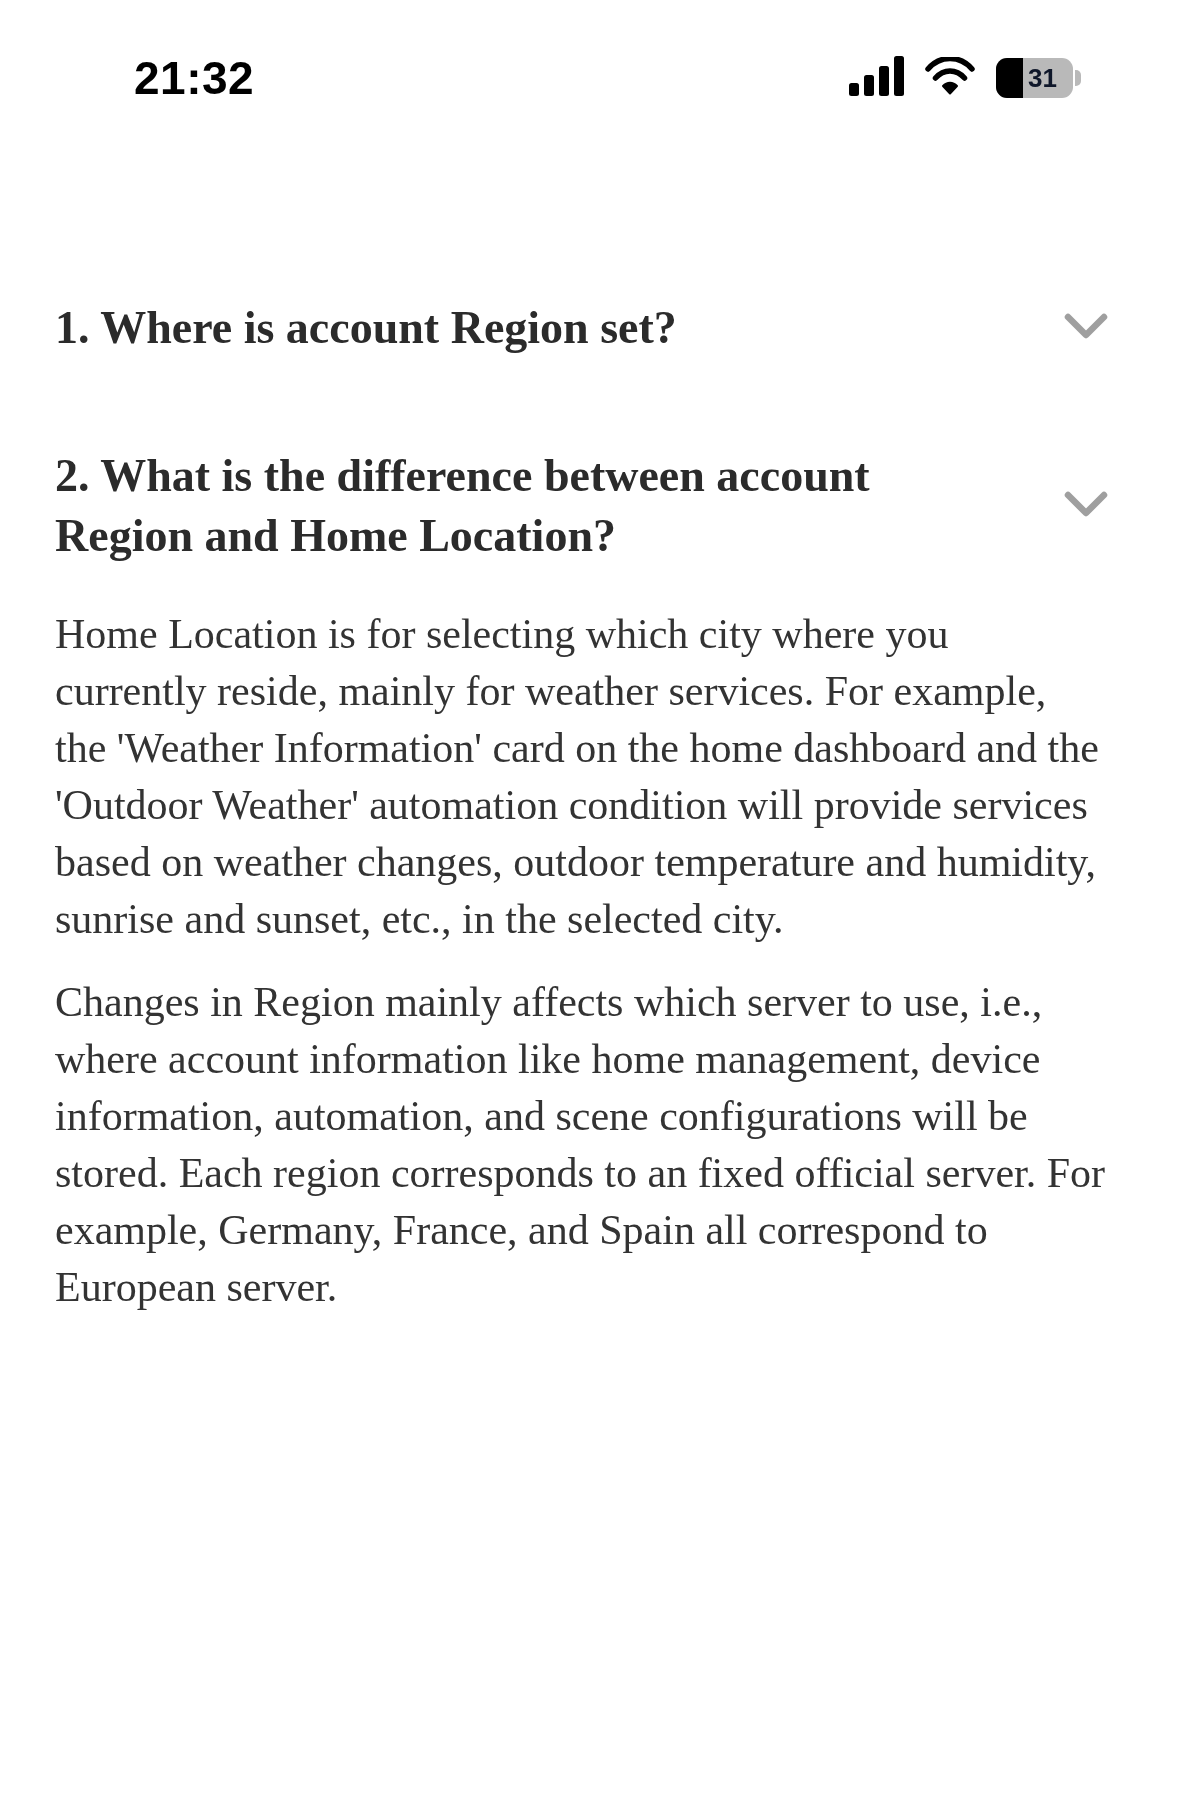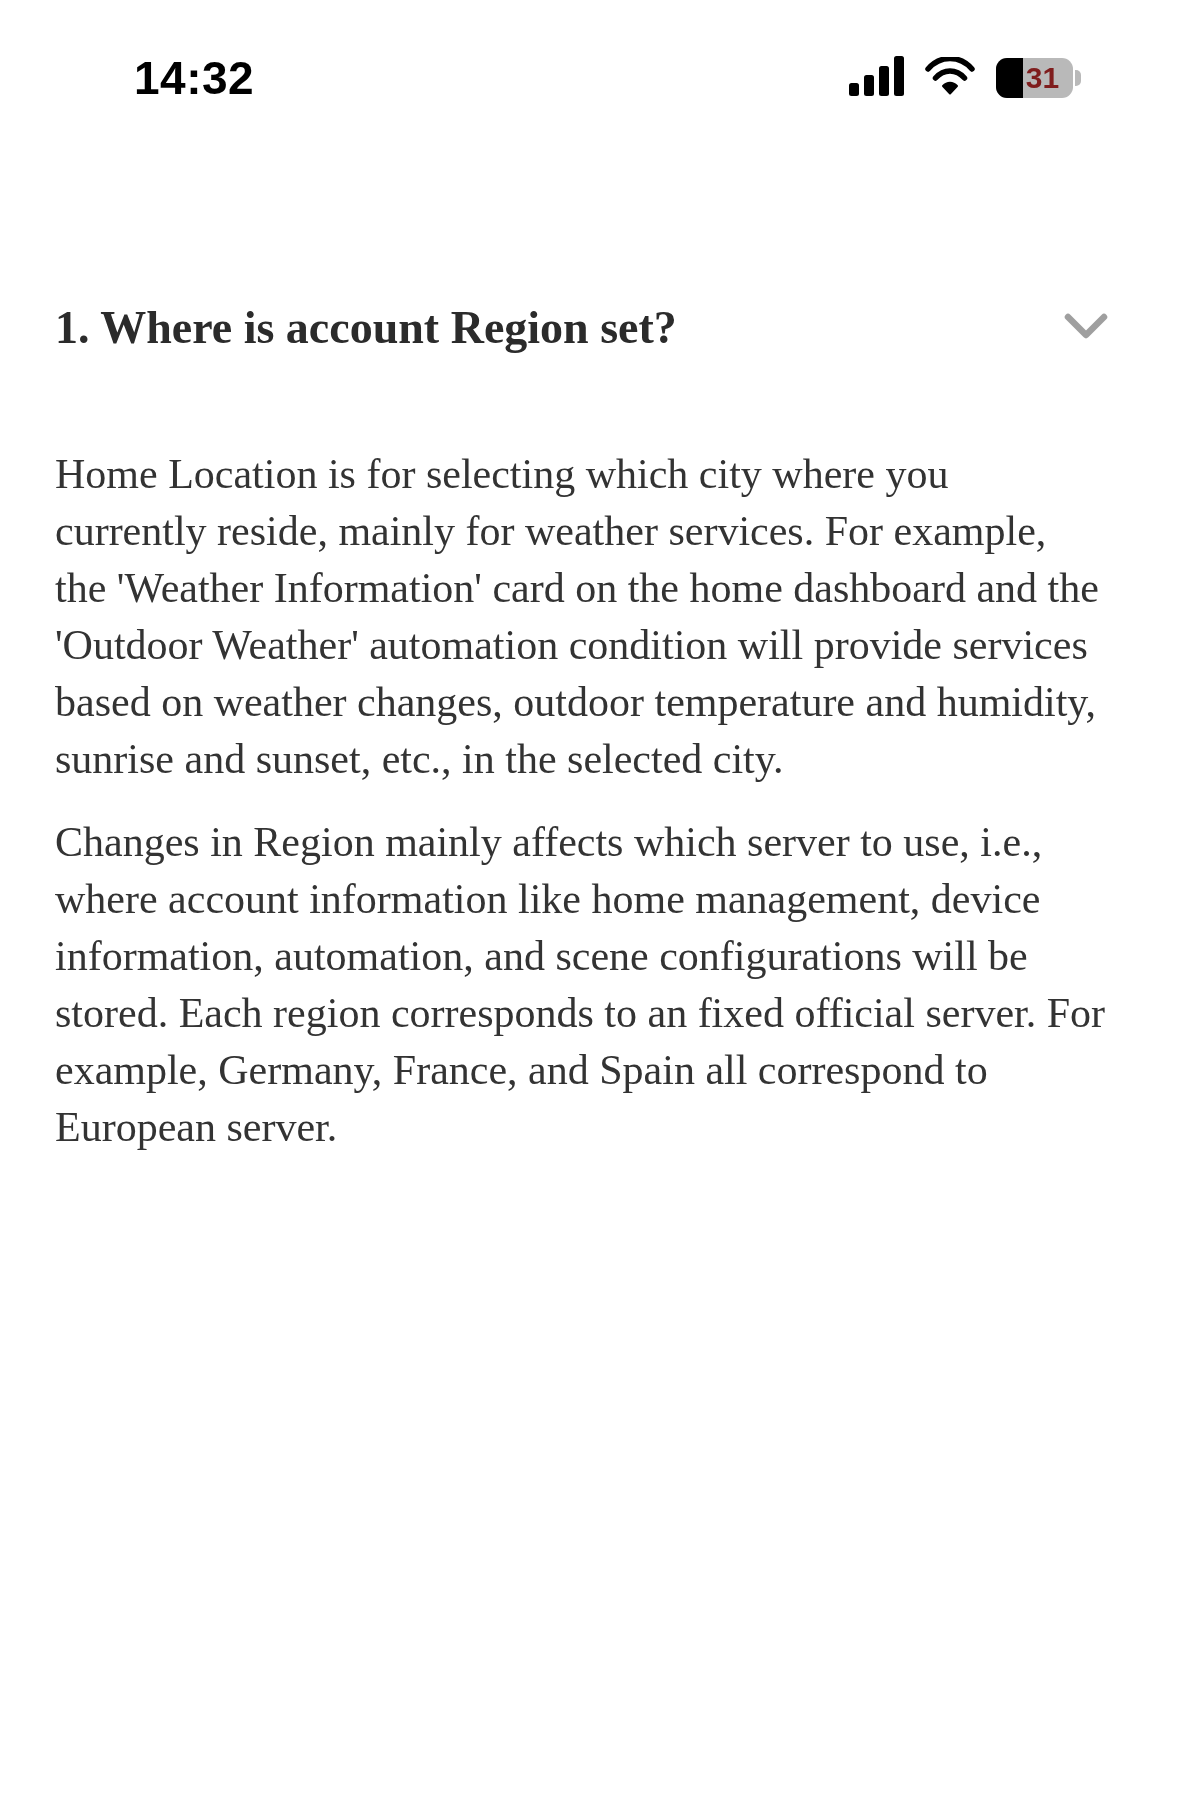--- a/index.html
+++ b/index.html
@@ -28,21 +28,21 @@
     position:relative; width:77px; height:40px;
     background:#b9b9b9; border-radius:11px; overflow:hidden;
   }
   .battery-fill {
     position:absolute; left:0; top:0; bottom:0; width:35%;
     background:#000;
   }
   .battery-label {
     position:absolute; inset:0;
     display:flex; align-items:center; justify-content:center;
-    color:#7f1d1d; font-size:30px; font-weight:700;padding-left:16px;
+    color:#0f172a; font-size:26px; font-weight:700;padding-left:16px;
   }
   .battery-cap {
     width:6px; height:16px; margin-left:2px;
     background:#b9b9b9; border-radius:0 5px 5px 0;
   }
 
   
   .nav-bar {
     position:relative; height:126px;
     display:flex; align-items:center; justify-content:center;
@@ -88,21 +88,21 @@
     white-space:pre-line;
   }
   .faq-answers p:last-child { margin-bottom:0; }
 </style>
 </head>
 <body>
 
 <div class="screen">
 
   <div class="status-bar">
-    <div class="status-time">14:32</div>
+    <div class="status-time">21:32</div>
     <div class="status-icons">
       <span>
         <svg width="55" height="40" viewBox="0 0 55 40">
           <rect x="0" y="27" width="10" height="13" rx="2.5" fill="#000"></rect>
           <rect x="15" y="19" width="10" height="21" rx="2.5" fill="#000"></rect>
           <rect x="30" y="10" width="10" height="30" rx="2.5" fill="#000"></rect>
           <rect x="45" y="0" width="10" height="40" rx="2.5" fill="#000"></rect>
         </svg>
       </span>
       <span>
@@ -130,20 +130,29 @@
         <h2 class="faq-question">1. Where is account Region set?</h2>
         <span class="chevron-down">
           <svg width="44" height="27" viewBox="0 0 44 27">
             <polyline points="4,4 22,22 40,4" fill="none" stroke="#9f9f9f" stroke-width="6.5" stroke-linecap="round" stroke-linejoin="round"></polyline>
           </svg>
         </span>
       </div>
     </div>
 
     <div class="faq-item">
+      <div class="faq-question-row">
+        <h2 class="faq-question">2. What is the difference between account
+Region and Home Location?</h2>
+        <span class="chevron-down">
+          <svg width="44" height="27" viewBox="0 0 44 27">
+            <polyline points="4,4 22,22 40,4" fill="none" stroke="#9f9f9f" stroke-width="6.5" stroke-linecap="round" stroke-linejoin="round"></polyline>
+          </svg>
+        </span>
+      </div>
       <div class="faq-answers">
         <p>Home Location is for selecting which city where you
 currently reside, mainly for weather services. For example,
 the 'Weather Information' card on the home dashboard and the
 'Outdoor Weather' automation condition will provide services
 based on weather changes, outdoor temperature and humidity,
 sunrise and sunset, etc., in the selected city.</p>
         <p>Changes in Region mainly affects which server to use, i.e.,
 where account information like home management, device
 information, automation, and scene configurations will be

